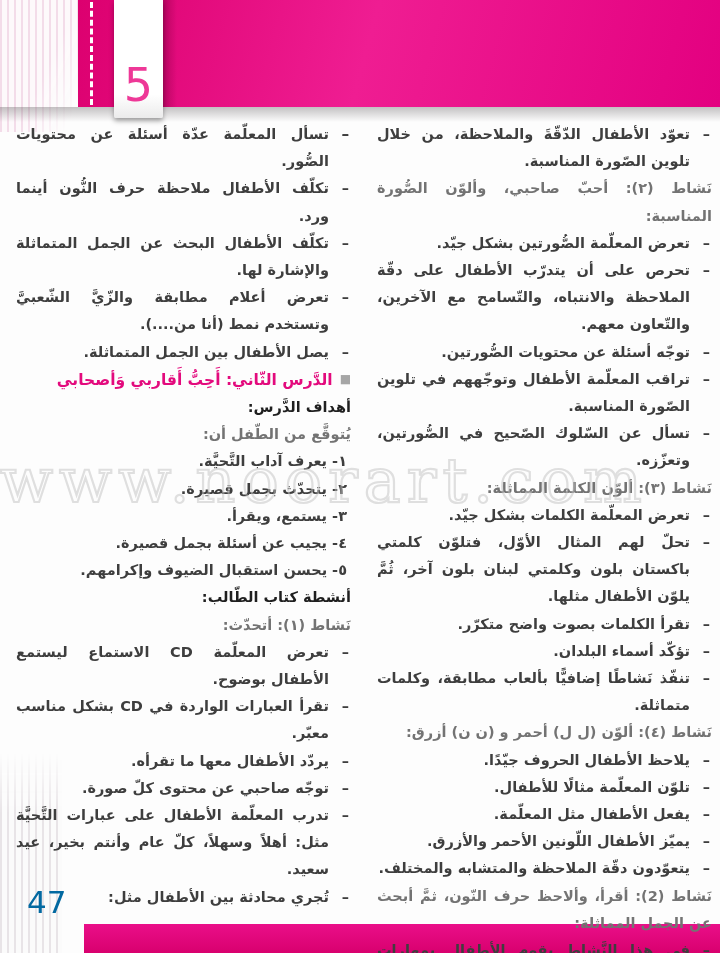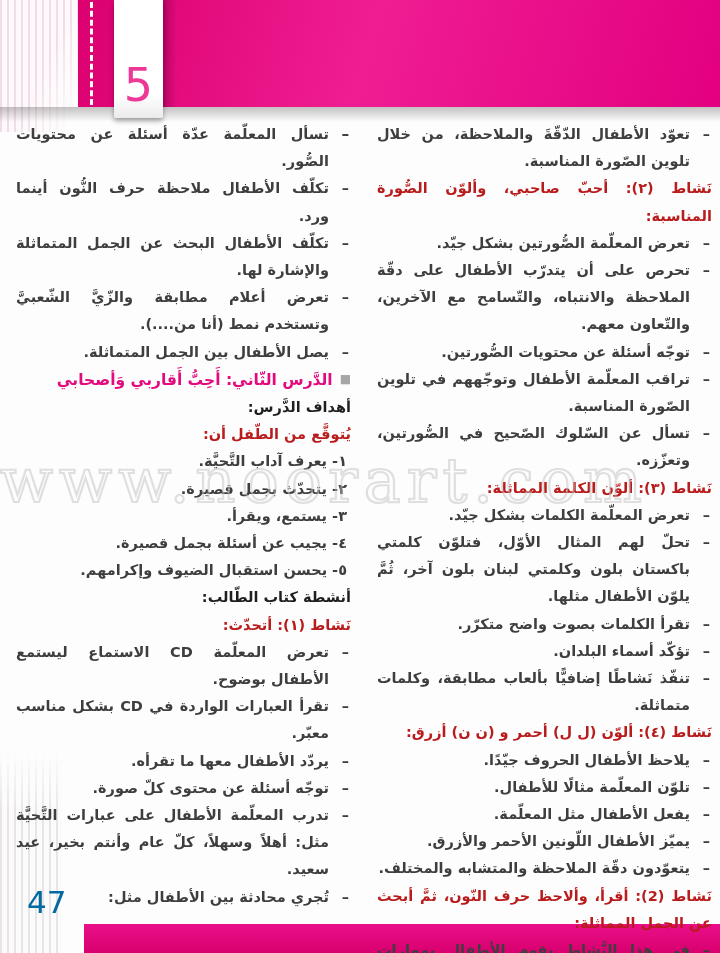--- a/index.html
+++ b/index.html
@@ -58,21 +58,21 @@
     direction: rtl; display: flex; gap: 26px; z-index: 2;
   }
   .column {
     flex: 1 1 0; min-width: 0;
     color: #3e3e3e; font-size: 14.5px; font-weight: bold;
     line-height: 27.2px;
   }
   .line { position: relative; padding-right: 22px; text-align: justify; }
   .line > .marker { position: absolute; right: 2px; top: 0; }
   .line.head, .line.black, .line.lesson { padding-right: 0; }
-  .line.head  { color: #b91c1c; }
+  .line.head  { color: #737373; }
   .line.black { color: #1f1f1f; }
   .line.lesson { color: #e30a7d; font-size: 15.5px; }
   .line.lesson > .marker {
     position: static; color: #a6a6a6; font-size: 12px;
     margin-left: 7px; vertical-align: 2px;
   }
   .line.num { padding-right: 4px; }
 
   
   .watermark {
@@ -147,21 +147,21 @@
         <div class="line num"><span>١- يعرف آداب التَّحيَّة.</span></div>
         <div class="line num"><span>٢- يتحدّث بجمل قصيرة.</span></div>
         <div class="line num"><span>٣- يستمع، ويقرأ.</span></div>
         <div class="line num"><span>٤- يجيب عن أسئلة بجمل قصيرة.</span></div>
         <div class="line num"><span>٥- يحسن استقبال الضيوف وإكرامهم.</span></div>
         <div class="line black"><span>أنشطة كتاب الطّالب:</span></div>
         <div class="line head"><span>نَشاط (١): أتحدّث:</span></div>
         <div class="line dash"><span class="marker">–</span><span>تعرض المعلّمة CD الاستماع ليستمع الأطفال بوضوح.</span></div>
         <div class="line dash"><span class="marker">–</span><span>تقرأ العبارات الواردة في CD بشكل مناسب معبّر.</span></div>
         <div class="line dash"><span class="marker">–</span><span>يردّد الأطفال معها ما تقرأه.</span></div>
-        <div class="line dash"><span class="marker">–</span><span>توجّه أسئلة عن محتوى كلّ صورة.</span></div>
+        <div class="line dash"><span class="marker">–</span><span>توجّه صاحبي عن محتوى كلّ صورة.</span></div>
         <div class="line dash"><span class="marker">–</span><span>تدرب المعلّمة الأطفال على عبارات التَّحيَّة مثل: أهلاً وسهلاً، كلّ عام وأنتم بخير، عيد سعيد.</span></div>
         <div class="line dash"><span class="marker">–</span><span>تُجري محادثة بين الأطفال مثل:</span></div>
       </div>
   </div>
 
   <div class="watermark">www.noorart.com</div>
 
   <div class="page-number">47</div>
   <div class="footer-bar"></div>
 

